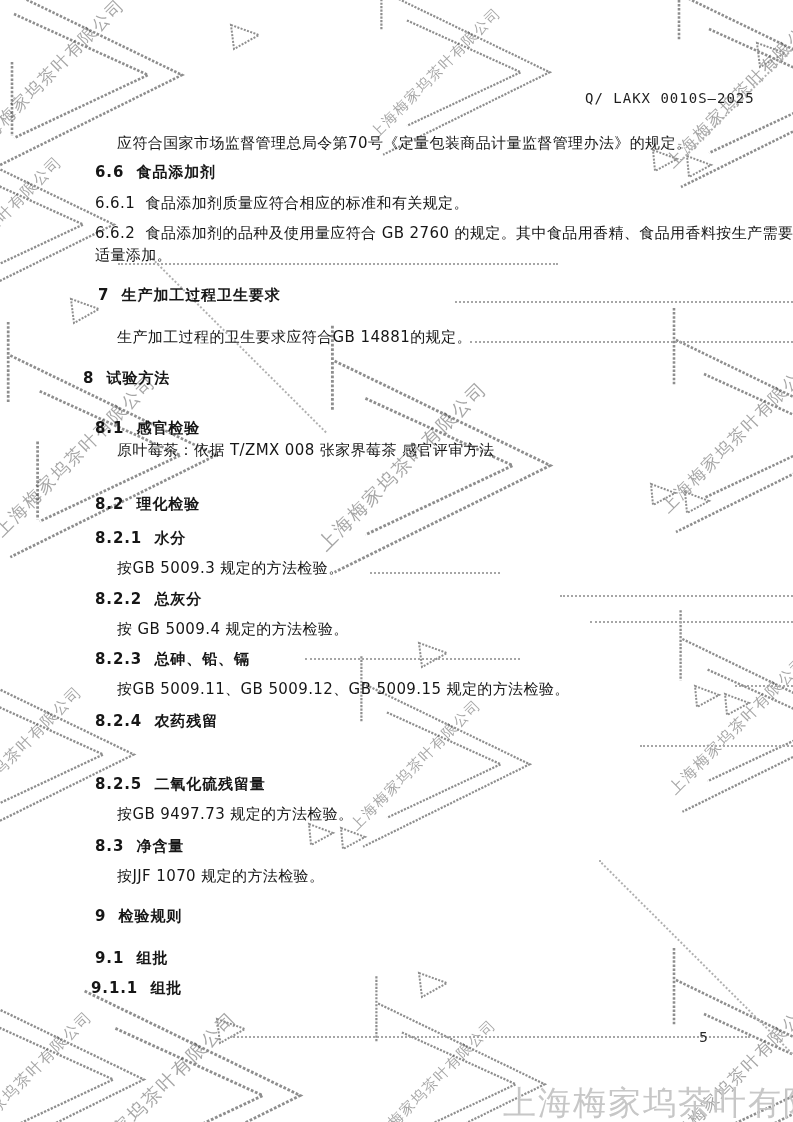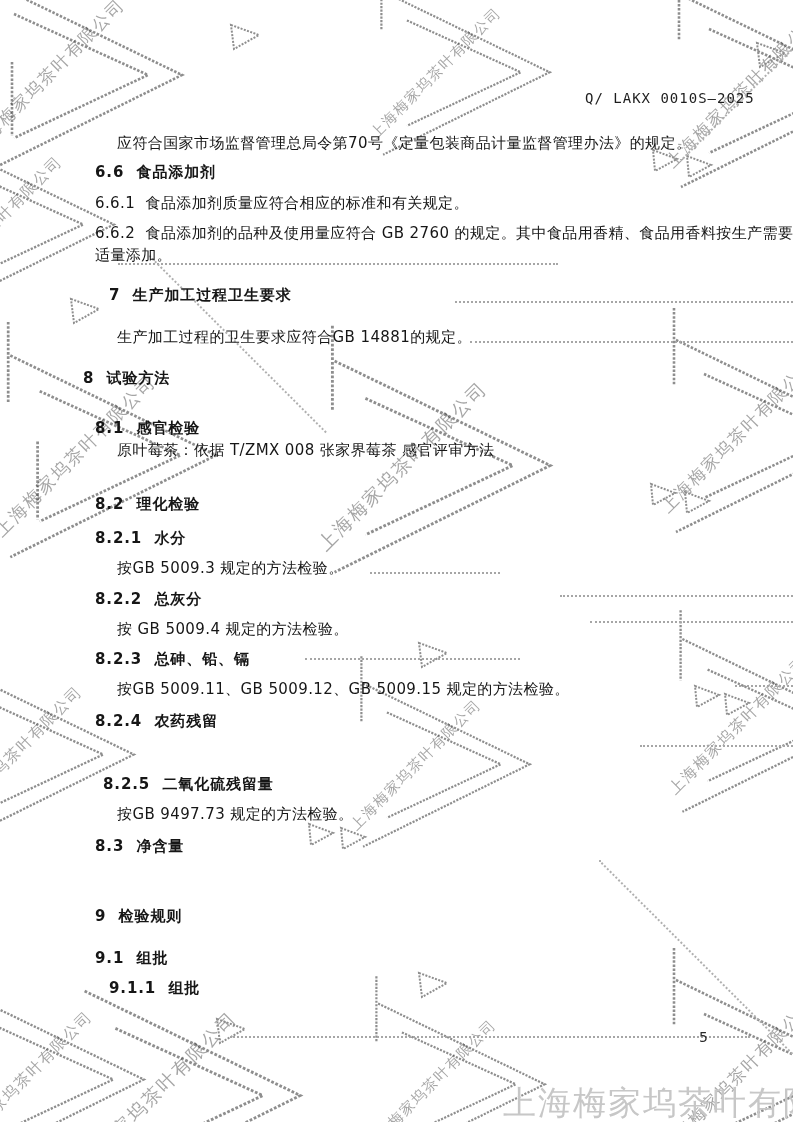--- a/index.html
+++ b/index.html
@@ -237,37 +237,38 @@
 
   <div class="content">
 
     <div class="doc-number">Q/ LAKX 0010S—2025</div>
 
     <div class="line" style="left:117px;top:133px;">应符合国家市场监督管理总局令第70号《定量包装商品计量监督管理办法》的规定。</div>
     <div class="line h" style="left:95px;top:162px;">6.6  食品添加剂</div>
     <div class="line" style="left:95px;top:193px;">6.6.1  食品添加剂质量应符合相应的标准和有关规定。</div>
     <div class="line" style="left:95px;top:223px;">6.6.2  食品添加剂的品种及使用量应符合 GB 2760 的规定。其中食品用香精、食品用香料按生产需要</div>
     <div class="line" style="left:95px;top:245px;">适量添加。</div>
-    <div class="line h" style="left:109px;top:285px;">7  生产加工过程卫生要求</div>
+    <div class="line h" style="left:98px;top:285px;">7  生产加工过程卫生要求</div>
     <div class="line" style="left:117px;top:327px;">生产加工过程的卫生要求应符合GB 14881的规定。</div>
     <div class="line h" style="left:83px;top:368px;">8  试验方法</div>
     <div class="line h" style="left:95px;top:418px;">8.1  感官检验</div>
     <div class="line" style="left:117px;top:440px;">原叶莓茶：依据 T/ZMX 008 张家界莓茶 感官评审方法</div>
     <div class="line h" style="left:95px;top:494px;">8.2  理化检验</div>
     <div class="line h" style="left:95px;top:528px;">8.2.1  水分</div>
     <div class="line" style="left:117px;top:558px;">按GB 5009.3 规定的方法检验。</div>
     <div class="line h" style="left:95px;top:589px;">8.2.2  总灰分</div>
     <div class="line" style="left:117px;top:619px;">按 GB 5009.4 规定的方法检验。</div>
     <div class="line h" style="left:95px;top:649px;">8.2.3  总砷、铅、镉</div>
     <div class="line" style="left:117px;top:679px;">按GB 5009.11、GB 5009.12、GB 5009.15 规定的方法检验。</div>
     <div class="line h" style="left:95px;top:711px;">8.2.4  农药残留</div>
-    <div class="line h" style="left:103px;top:774px;">8.2.5  二氧化硫残留量</div>
+    <div class="line h" style="left:95px;top:774px;">8.2.5  二氧化硫残留量</div>
     <div class="line" style="left:117px;top:804px;">按GB 9497.73 规定的方法检验。</div>
     <div class="line h" style="left:95px;top:836px;">8.3  净含量</div>
+    <div class="line" style="left:117px;top:866px;">按JJF 1070 规定的方法检验。</div>
     <div class="line h" style="left:95px;top:906px;text-align:center;">9  检验规则</div>
     <div class="line h" style="left:95px;top:948px;">9.1  组批</div>
-    <div class="line h" style="left:109px;top:978px;">9.1.1  组批</div>
+    <div class="line h" style="left:91px;top:978px;">9.1.1  组批</div>
 
     <div class="page-number">5</div>
   </div>
 
   <div class="bottom-wm">上海梅家坞茶叶有限公司</div>
 </div>
 
 </body></html>

